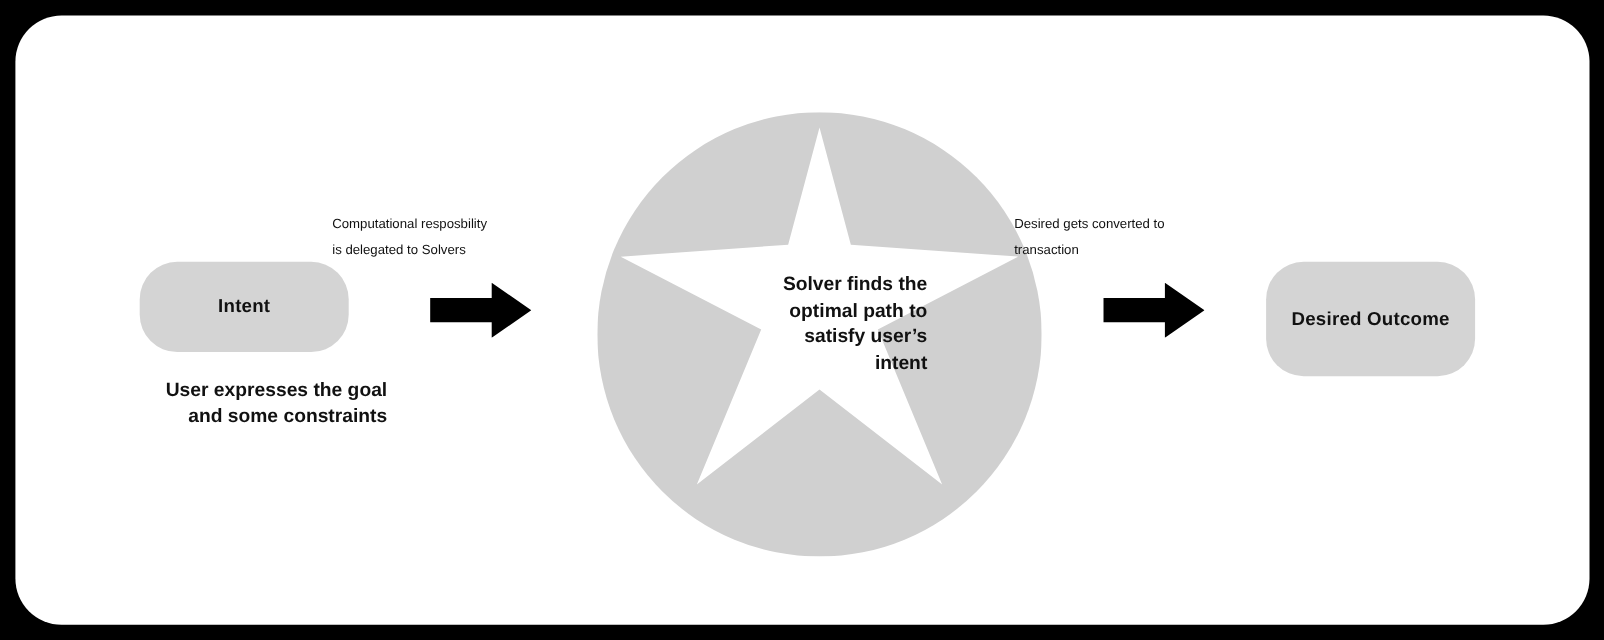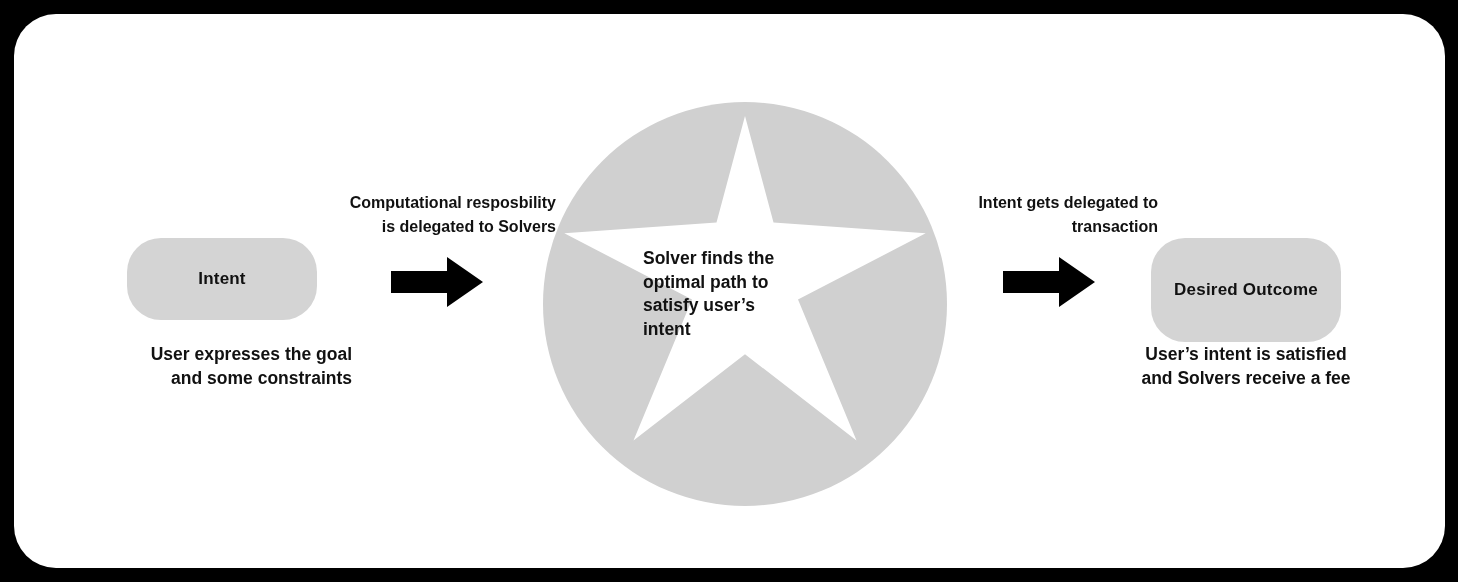--- a/index.html
+++ b/index.html
@@ -76,24 +76,24 @@
   }
   #caption-right {
     left: 1102px;
     top: 328px;
     width: 260px;
   }
 
   
   .step-label {
     position: absolute;
-    text-align: right;
+    text-align: left;
     color: #111111;
-    font-weight: bold;
-    font-size: 16px;
+    font-weight: normal;
+    font-size: 12px;
     line-height: 24px;
     white-space: pre-line;
   }
   #label-left {
     left: 288px;
     top: 177px;
     width: 254px;
   }
   #label-right {
     left: 908px;
@@ -118,21 +118,21 @@
     width: 404px;
     height: 404px;
   }
 
   
   #star-text {
     position: absolute;
     left: 629px;
     top: 233px;
     width: 200px;
-    text-align: left;
+    text-align: right;
     color: #111111;
     font-weight: bold;
     font-size: 17.5px;
     line-height: 23.5px;
     white-space: pre-line;
   }
 </style>
 </head>
 <body>
 
@@ -169,28 +169,26 @@
         21.3,131.3
         173.5,120.5
       "></polygon>
     </svg>
 
     <div id="star-text">Solver finds the
 optimal path to
 satisfy user’s
 intent</div>
 
-    <div class="step-label" id="label-right">Intent gets delegated to
+    <div class="step-label" id="label-right">Desired gets converted to
 transaction</div>
 
     <svg class="arrow" id="arrow-right" viewBox="0 0 92 50">
       <polygon points="0,14 56,14 56,0 92,25 56,50 56,36 0,36" fill="#000000"></polygon>
     </svg>
 
     <div class="pill" id="pill-outcome">
       <span>Desired Outcome</span>
     </div>
 
-    <div class="caption" id="caption-right">User’s intent is satisfied
-and Solvers receive a fee</div>
 
   </div>
 </div>
 
 </body></html>

